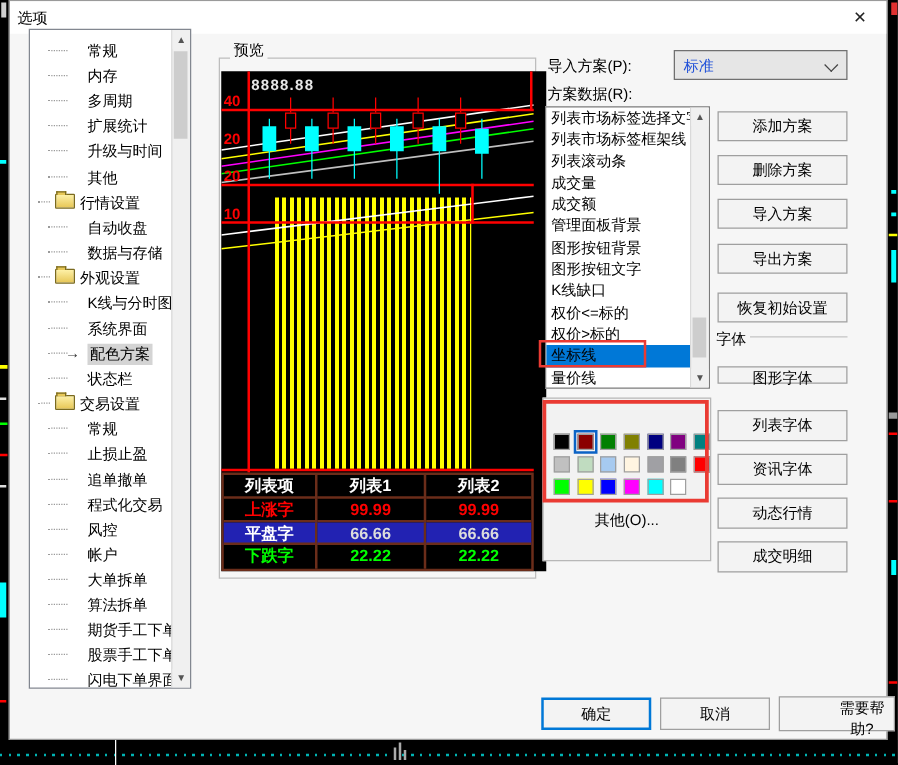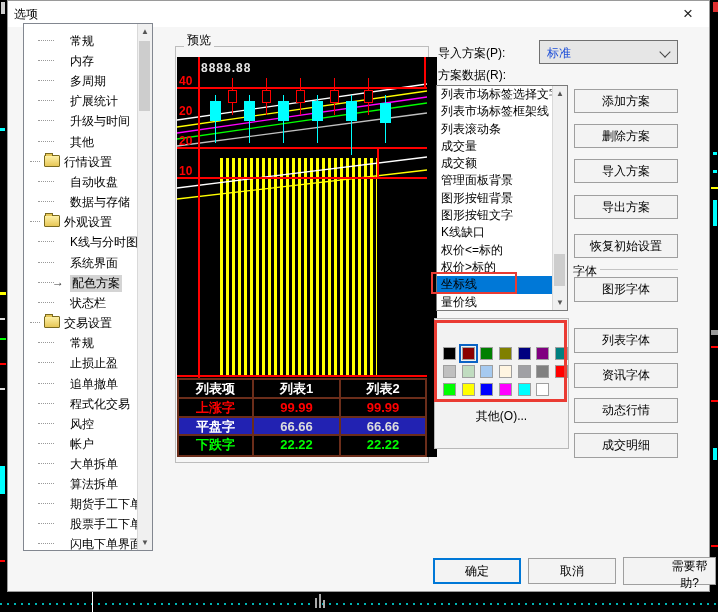--- a/index.html
+++ b/index.html
@@ -353,21 +353,21 @@
     </div>
 
     <button class="btn" style="left:566px;top:88px;width:104px;height:24px;">添加方案</button>
     <button class="btn" style="left:566px;top:123px;width:104px;height:24px;">删除方案</button>
     <button class="btn" style="left:566px;top:158px;width:104px;height:24px;">导入方案</button>
     <button class="btn" style="left:566px;top:194px;width:104px;height:24px;">导出方案</button>
     <button class="btn" style="left:566px;top:233px;width:104px;height:24px;">恢复初始设置</button>
 
     <span class="rlabel" style="left:565px;top:262px;">字体</span>
     <div class="fontline" style="left:592px;top:268px;"></div>
-    <button class="btn" style="left:566px;top:276px;width:104px;height:25px;">图形字体</button>
+    <button class="btn" style="left:566px;top:292px;width:104px;height:14px;">图形字体</button>
     <button class="btn" style="left:566px;top:327px;width:104px;height:25px;">列表字体</button>
     <button class="btn" style="left:566px;top:362px;width:104px;height:25px;">资讯字体</button>
     <button class="btn" style="left:566px;top:397px;width:104px;height:25px;">动态行情</button>
     <button class="btn" style="left:566px;top:432px;width:104px;height:25px;">成交明细</button>
 
     <button class="btn" style="left:520px;top:557px;width:88px;height:26px;">取消</button>
     <button class="btn focus" style="left:425px;top:557px;width:88px;height:26px;">确定</button>
     <button class="btn" style="left:615px;top:556px;width:93px;height:28px;padding-left:40px;">需要帮助?</button>
   </div>
 

